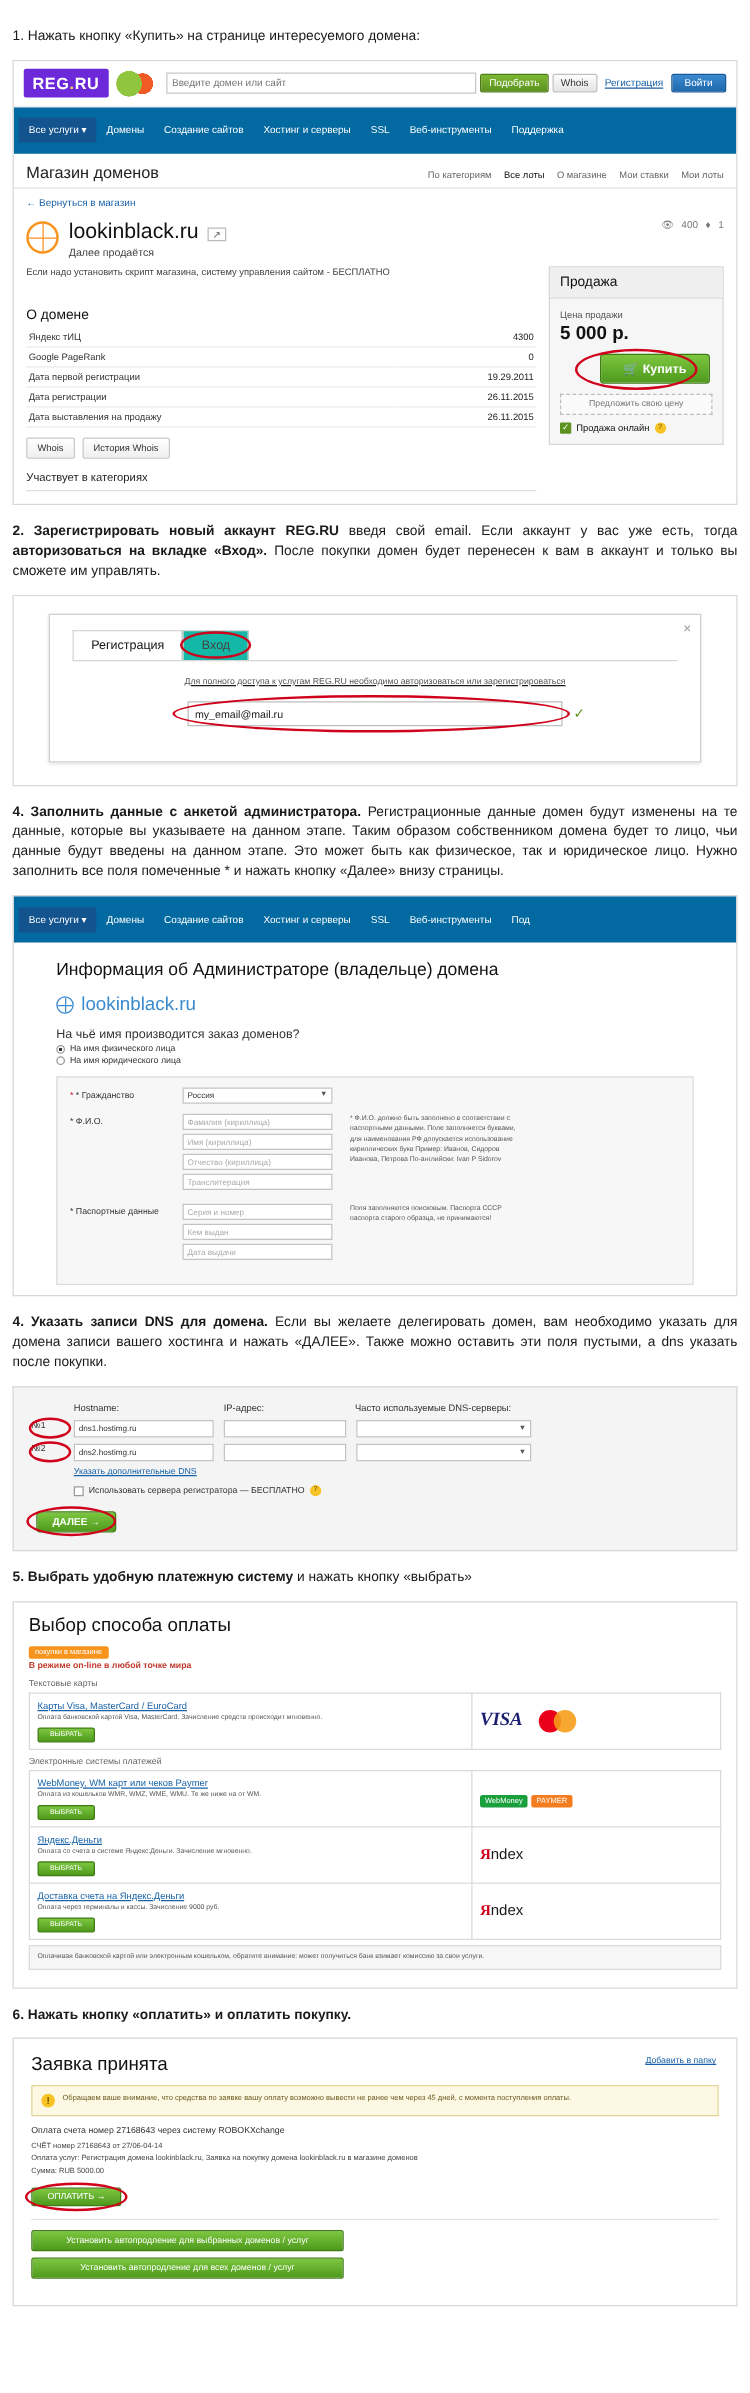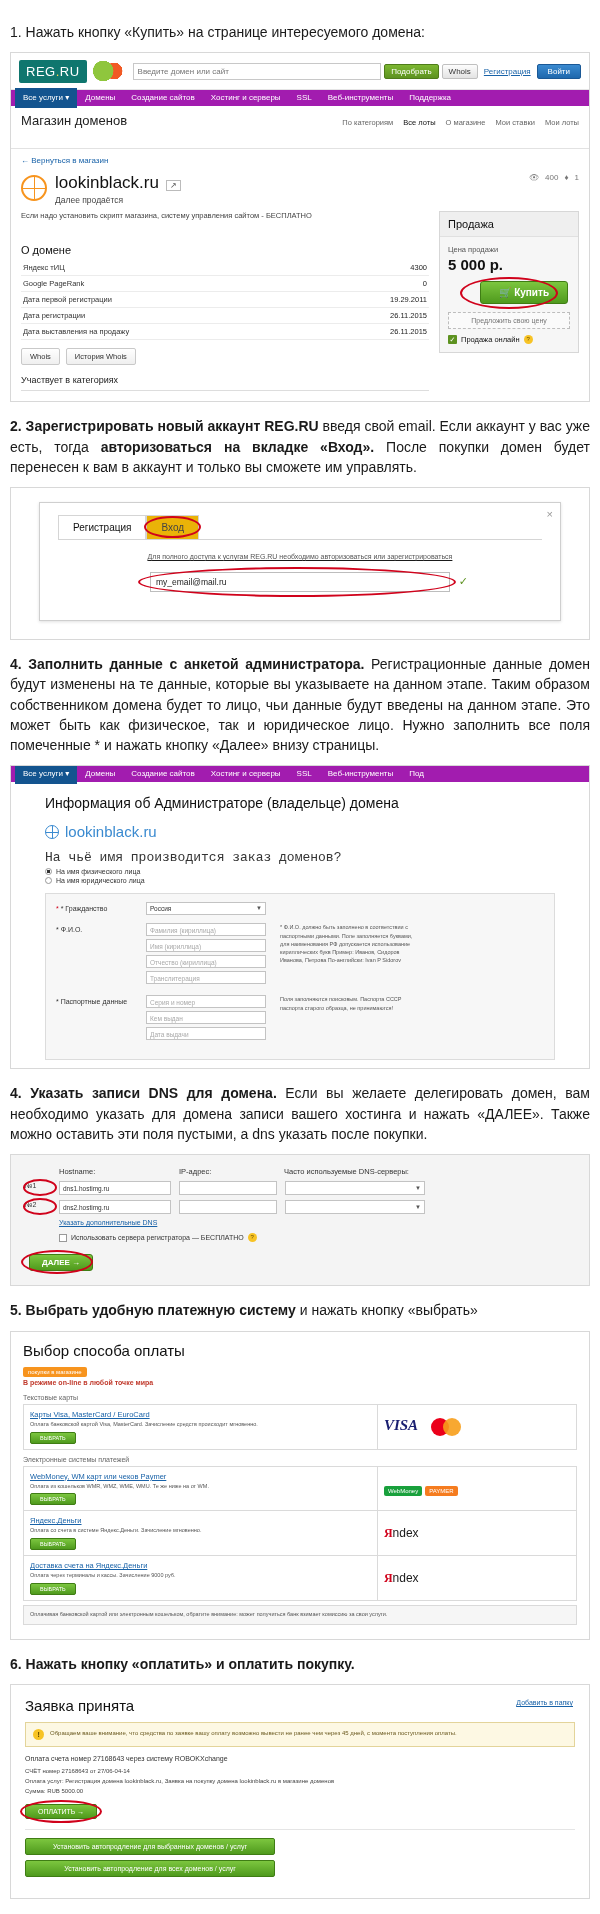--- a/index.html
+++ b/index.html
@@ -8,21 +8,21 @@
     padding: 0;
     width: 600px;
     background: #ffffff;
     font-family: "Liberation Sans", sans-serif;
     font-size: 11px;
     color: #1a1a1a;
   }
   .page { width: 600px; padding: 8px 10px 20px 10px; }
 
   .step-text {
-    font-size: 14px;
+    font-size: 11px;
     line-height: 1.45;
     margin: 14px 0 10px 0;
     color: #1a1a1a;
     text-align: justify;
   }
   .step-text b { font-weight: bold; }
 
   
   .shot {
     border: 1px solid #d8d8d8;
@@ -35,23 +35,23 @@
   
   .reg-top {
     display: flex;
     align-items: center;
     padding: 6px 8px;
     background: #fff;
     border-bottom: 1px solid #e5e5e5;
     gap: 6px;
   }
   .reg-logo {
-    background: #0f766e;
+    background: #6d28d9;
     color: #fff;
-    font-weight: normal;
+    font-weight: bold;
     font-size: 13px;
     padding: 4px 7px;
     border-radius: 2px;
     letter-spacing: .5px;
   }
   .reg-logo .dot { color: #ffd34d; }
   .reg-mascot {
     width: 34px; height: 24px;
     background: radial-gradient(circle at 30% 50%, #8fc63d 0 38%, transparent 39%),
                 radial-gradient(circle at 62% 50%, #f15a24 0 34%, transparent 35%);
@@ -94,41 +94,41 @@
   .btn-blue-sm {
     background: linear-gradient(#3a8ad0, #1f68ad);
     border: 1px solid #1a5896;
     color: #fff;
     font-size: 8px;
     padding: 2px 10px;
     border-radius: 2px;
   }
 
   .reg-nav {
-    background: #a21caf;
+    background: #0369a1;
     display: flex;
     align-items: center;
     gap: 0;
     padding: 0 4px;
-    height: 16px;
+    height: 37px;
   }
   .reg-nav span {
     color: #fff;
     font-size: 8px;
     padding: 0 8px;
     line-height: 20px;
     white-space: nowrap;
   }
   .reg-nav span.first { background: #13548f; }
 
   .shop-title-bar {
     display: flex;
     align-items: baseline;
     justify-content: space-between;
-    padding: 7px 10px 20px 10px;
+    padding: 7px 10px 5px 10px;
     border-bottom: 1px solid #e2e2e2;
   }
   .shop-title { font-size: 13px; color: #222; }
   .shop-subnav { display: flex; gap: 10px; }
   .shop-subnav span { font-size: 7.5px; color: #666; }
   .shop-subnav span.active { color: #111; }
 
   .back-link {
     font-size: 8px; color: #1862a8;
     padding: 7px 10px 4px 10px;
@@ -214,21 +214,21 @@
   
   .modal-wrap { padding: 14px 28px 18px 28px; background: #fff; }
   .modal {
     border: 1px solid #cfcfcf; background: #fff; position: relative;
     box-shadow: 0 1px 3px rgba(0,0,0,.12);
   }
   .modal-x { position: absolute; right: 7px; top: 5px; color: #999; font-size: 11px; }
   .tabs { display: flex; gap: 0; padding: 12px 18px 0 18px; }
   .tab {
     font-size: 10px; padding: 6px 14px; border: 1px solid #d5d5d5;
-    border-bottom: none; background: #eab308; color: #444;
+    border-bottom: none; background: #14b8a6; color: #444;
     position: relative;
   }
   .tab.active { background: #fff; color: #111; }
   .tab-rule { border-bottom: 1px solid #d5d5d5; margin: 0 18px; }
   .modal-body { padding: 12px 18px 16px 18px; text-decoration: underline; }
   .modal-note { font-size: 7px; color: #555; text-align: center; margin-bottom: 10px; line-height: 1.4; }
   .modal-field { position: relative; width: 62%; margin: 0 auto 12px auto; }
   .modal-field input {
     width: 100%; height: 20px; border: 1px solid #bdbdbd; font-size: 8.5px;
     padding: 0 5px; color: #222;
@@ -250,21 +250,21 @@
   .admin-dom {
     display: flex; align-items: center; gap: 6px; padding: 8px 34px 4px 34px;
   }
   .admin-dom .g {
     width: 14px; height: 14px; border-radius: 50%; border: 1.5px solid #3a8ad0;
     position: relative;
   }
   .admin-dom .g:before { content:""; position:absolute; left:50%; top:0; bottom:0; width:1px; background:#3a8ad0; }
   .admin-dom .g:after  { content:""; position:absolute; top:50%; left:0; right:0; height:1px; background:#3a8ad0; }
   .admin-dom .t { font-size: 15px; color: #3a8ad0; }
-  .admin-q { font-size: 13px; color: #333; padding: 6px 34px 2px 34px; font-family: Liberation Mono, monospace; }
+  .admin-q { font-size: 10px; color: #333; padding: 6px 34px 2px 34px; }
   .radio-line { font-size: 7px; color: #333; padding: 1px 34px; display: flex; align-items: center; gap: 4px; }
   .radio { width: 7px; height: 7px; border: 1px solid #999; border-radius: 50%; background: #fff; display: inline-block; }
   .radio.on { background: radial-gradient(#333 0 40%, #fff 41%); }
 
   .form-panel {
     margin: 8px 34px; border: 1px solid #dcdcdc; background: #f7f7f7;
     padding: 8px 10px;
   }
   .frow { display: flex; align-items: flex-start; margin-bottom: 8px; }
   .flab { width: 90px; font-size: 7px; color: #333; padding-top: 3px; }

